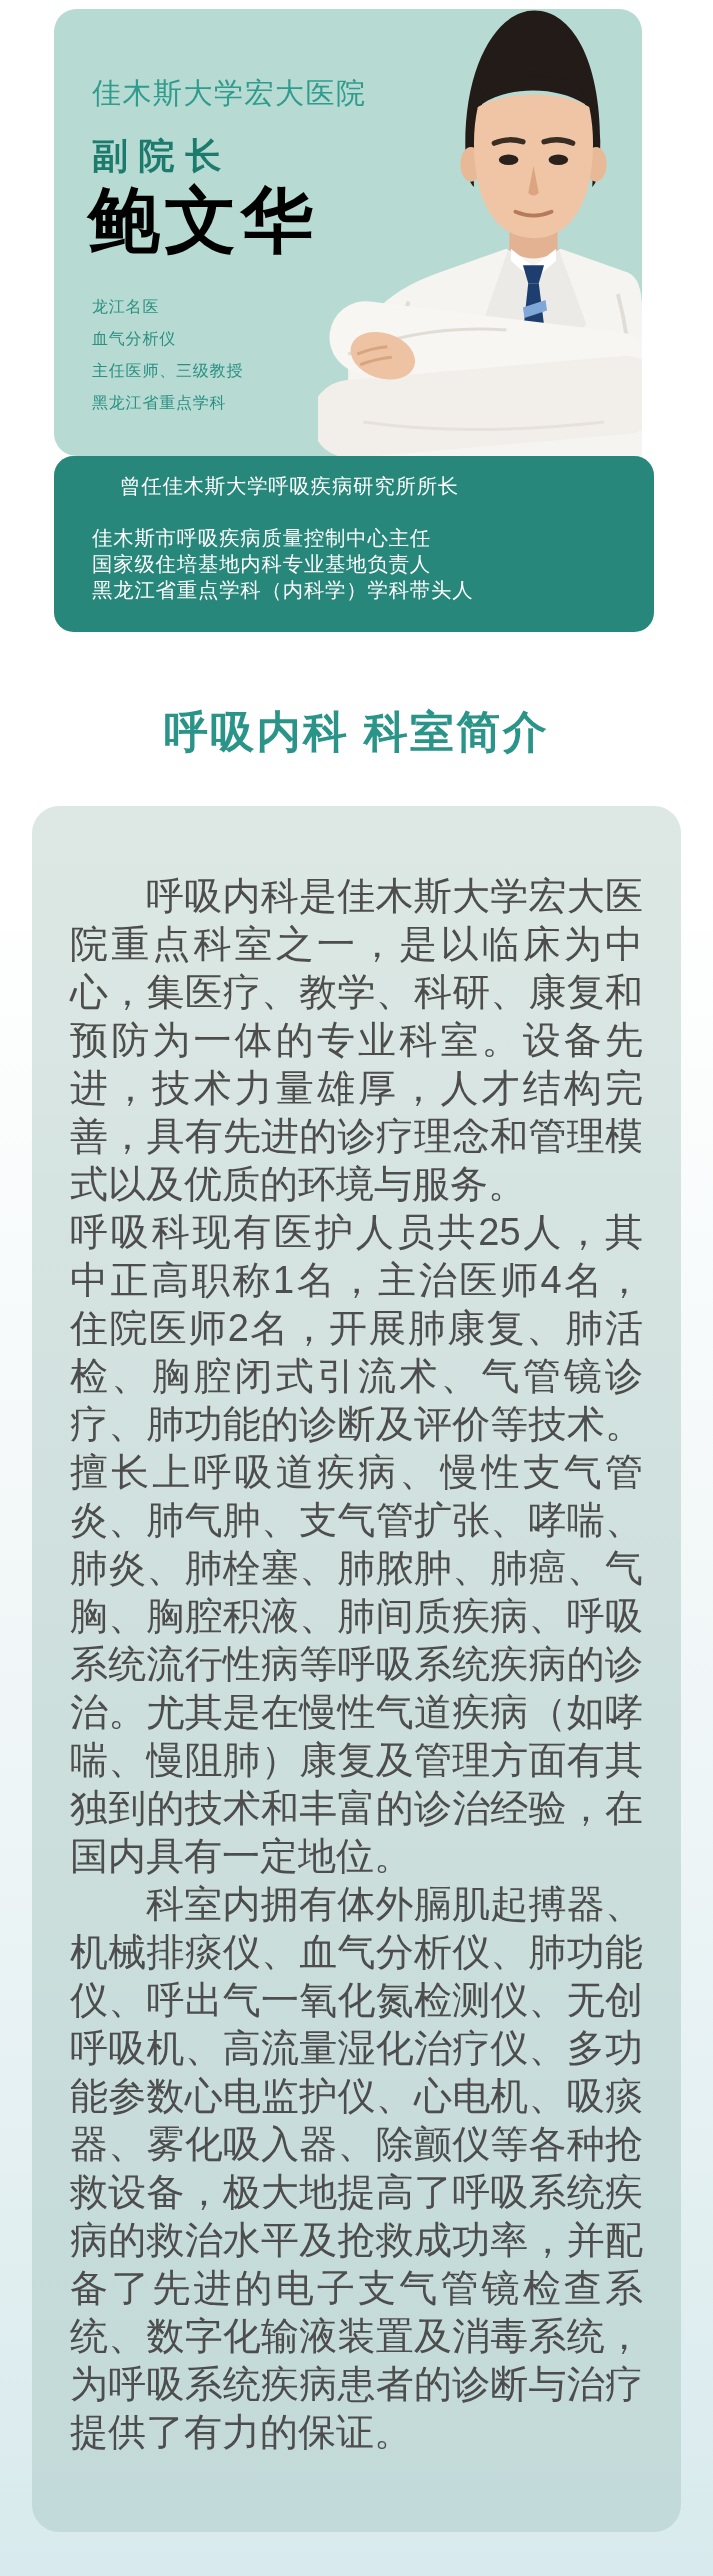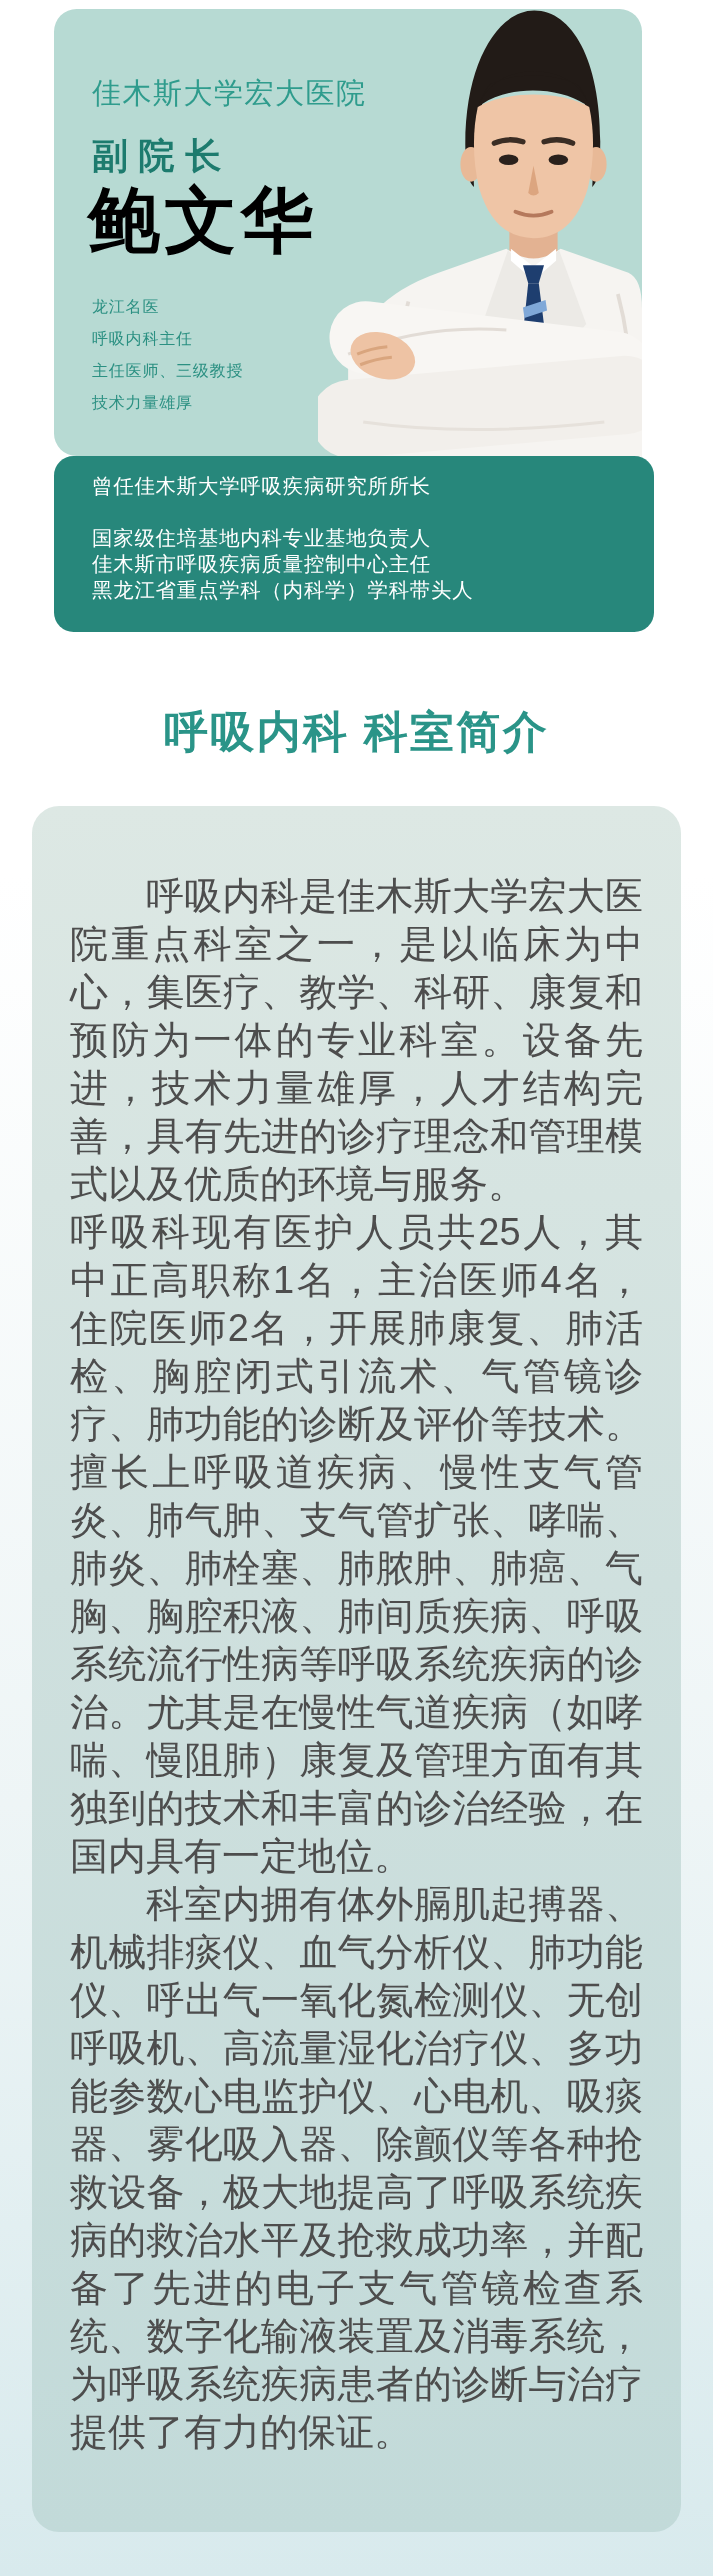--- a/index.html
+++ b/index.html
@@ -62,21 +62,21 @@
     width:600px; height:176px;
     background:#27877b;
     border-radius:19.6px;
     box-sizing:border-box;
     padding:17.3px 30px 0 38px;
     color:#ffffff;
     font-size:20.4px; line-height:26px;
     letter-spacing:0.8px;
     z-index:3;
   }
-  .highlight-group1{margin-bottom:26px;}
+  .highlight-group1{margin-bottom:26px;margin-left:28px;}
   .highlight-panel div{white-space:nowrap;}
 
   
   .section-title{
     position:absolute;
     left:0; top:703px; width:713px;
     text-align:center;
     font-size:44px; font-weight:800;
     color:#2a9488; letter-spacing:2.3px;
   }
@@ -106,23 +106,23 @@
 <body>
 
 <div class="page">
 
   <div class="hero-card">
     <div class="hero-hospital">佳木斯大学宏大医院</div>
     <div class="hero-position">副院长</div>
     <div class="hero-name">鲍文华</div>
     <div class="hero-creds">
       <div>龙江名医</div>
-      <div>呼吸内科主任</div>
+      <div>血气分析仪</div>
       <div>主任医师、三级教授</div>
-      <div>技术力量雄厚</div>
+      <div>黑龙江省重点学科</div>
     </div>
 
     <div class="hero-photo">
       <svg width="324" height="465" viewBox="0 0 430 617" xmlns="http://www.w3.org/2000/svg">
 
         <path d="M254,292 L254,342 Q286,362 318,342 L318,292 Q286,318 254,292 Z" fill="#e3b292"></path>
 
         <path d="M40,617 L40,490 Q52,400 160,362 L250,330 Q286,356 322,330 L412,362 Q430,370 430,410 L430,617 Z" fill="#f6f4f1"></path>
 
         <path d="M252,332 L218,430 L258,480 L287,366 Z" fill="#eceae6"></path>
@@ -168,22 +168,22 @@
         <path d="M52,470 Q70,462 92,460 M56,484 Q76,476 98,474" stroke="#d9a57e" stroke-width="4" fill="none"></path>
       </svg>
     </div>
   </div>
 
   <div class="highlight-panel">
     <div class="highlight-group1">
       <div>曾任佳木斯大学呼吸疾病研究所所长</div>
     </div>
     <div class="highlight-group2">
+      <div>佳木斯市呼吸疾病质量控制中心主任</div>
       <div>国家级住培基地内科专业基地负责人</div>
-      <div>佳木斯市呼吸疾病质量控制中心主任</div>
       <div>黑龙江省重点学科（内科学）学科带头人</div>
     </div>
   </div>
 
   <div class="section-title">呼吸内科 科室简介</div>
 
   <div class="intro-card">
     <p class="indent">呼吸内科是佳木斯大学宏大医院重点科室之一，是以临床为中心，集医疗、教学、科研、康复和预防为一体的专业科室。设备先进，技术力量雄厚，人才结构完善，具有先进的诊疗理念和管理模式以及优质的环境与服务。</p>
     <p>呼吸科现有医护人员共25人，其中正高职称1名，主治医师4名，住院医师2名，开展肺康复、肺活检、胸腔闭式引流术、气管镜诊疗、肺功能的诊断及评价等技术。擅长上呼吸道疾病、慢性支气管炎、肺气肿、支气管扩张、哮喘、肺炎、肺栓塞、肺脓肿、肺癌、气胸、胸腔积液、肺间质疾病、呼吸系统流行性病等呼吸系统疾病的诊治。尤其是在慢性气道疾病（如哮喘、慢阻肺）康复及管理方面有其独到的技术和丰富的诊治经验，在国内具有一定地位。</p>
     <p class="indent">科室内拥有体外膈肌起搏器、机械排痰仪、血气分析仪、肺功能仪、呼出气一氧化氮检测仪、无创呼吸机、高流量湿化治疗仪、多功能参数心电监护仪、心电机、吸痰器、雾化吸入器、除颤仪等各种抢救设备，极大地提高了呼吸系统疾病的救治水平及抢救成功率，并配备了先进的电子支气管镜检查系统、数字化输液装置及消毒系统，为呼吸系统疾病患者的诊断与治疗提供了有力的保证。</p>

